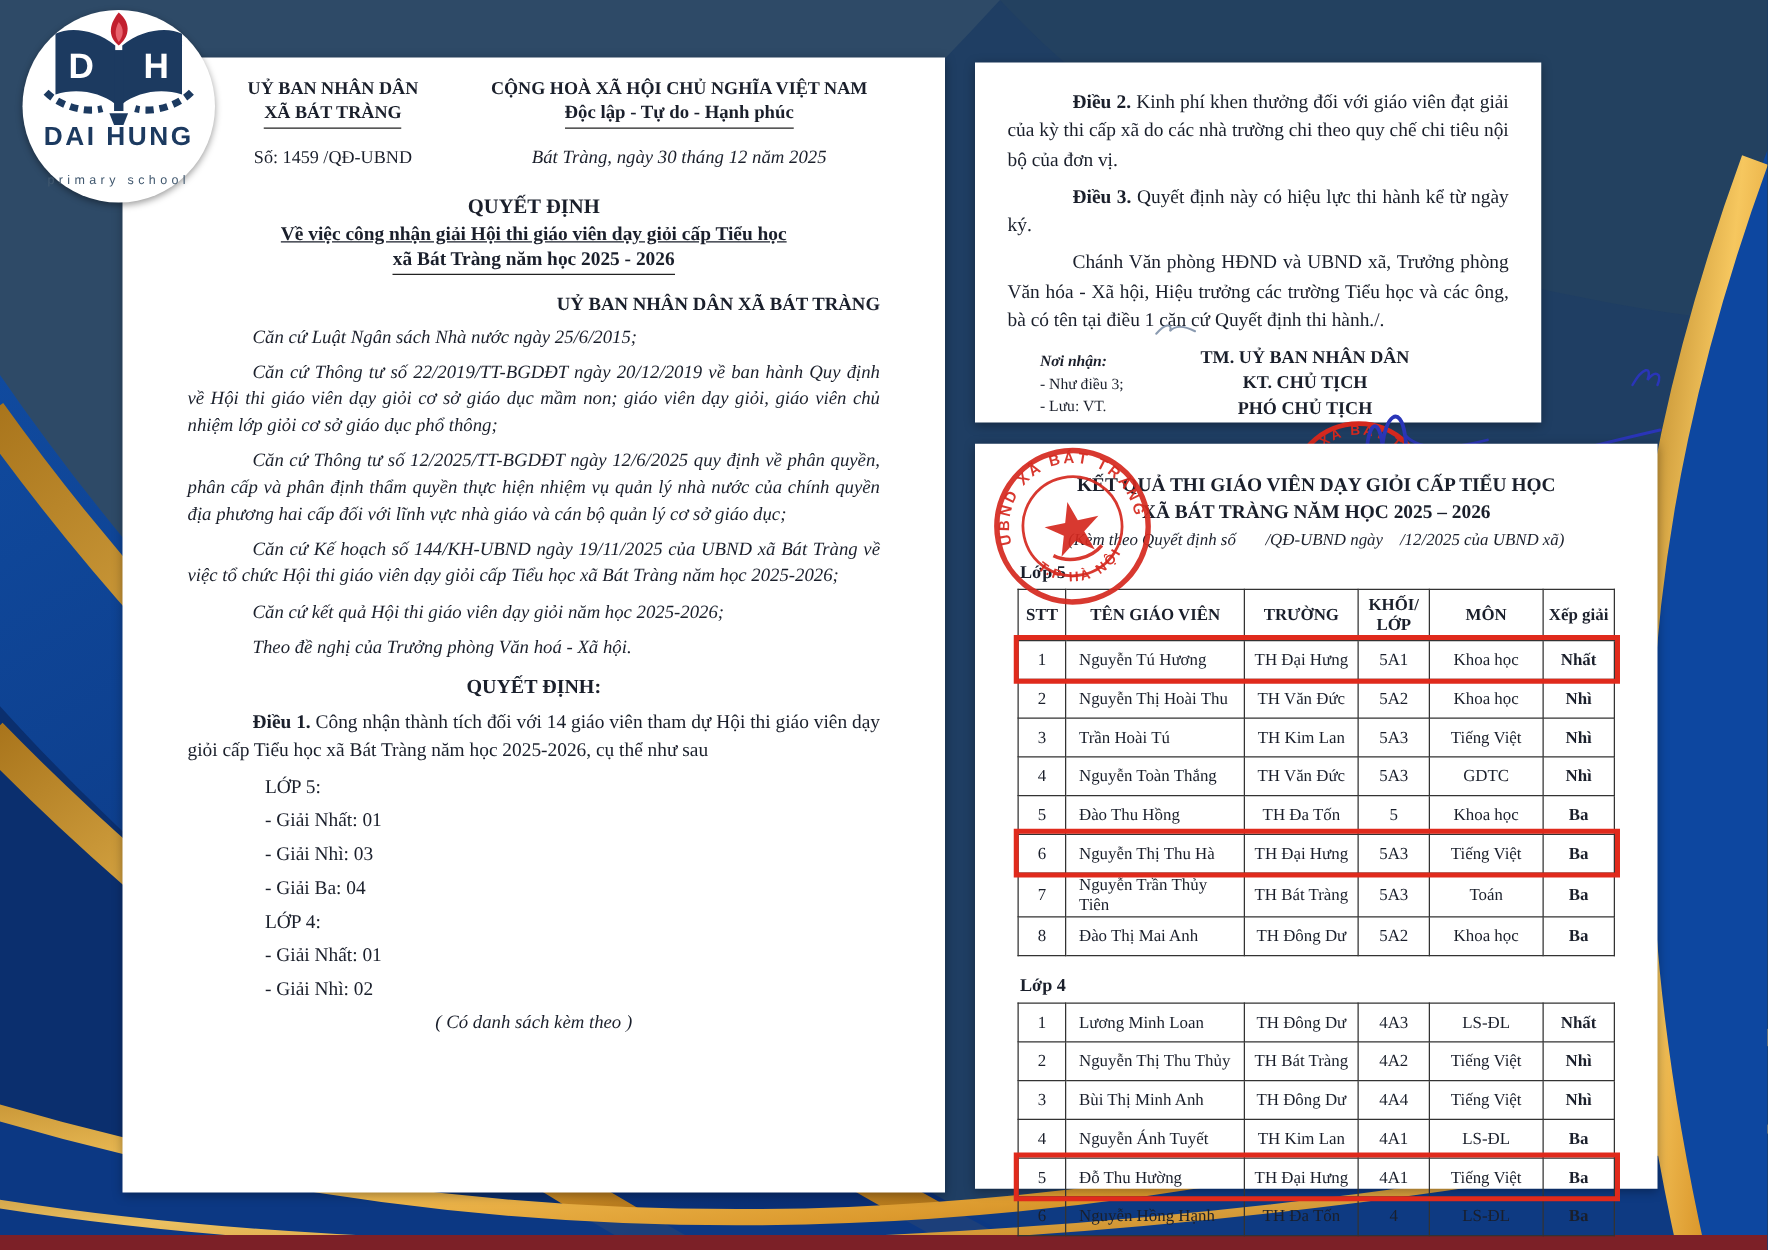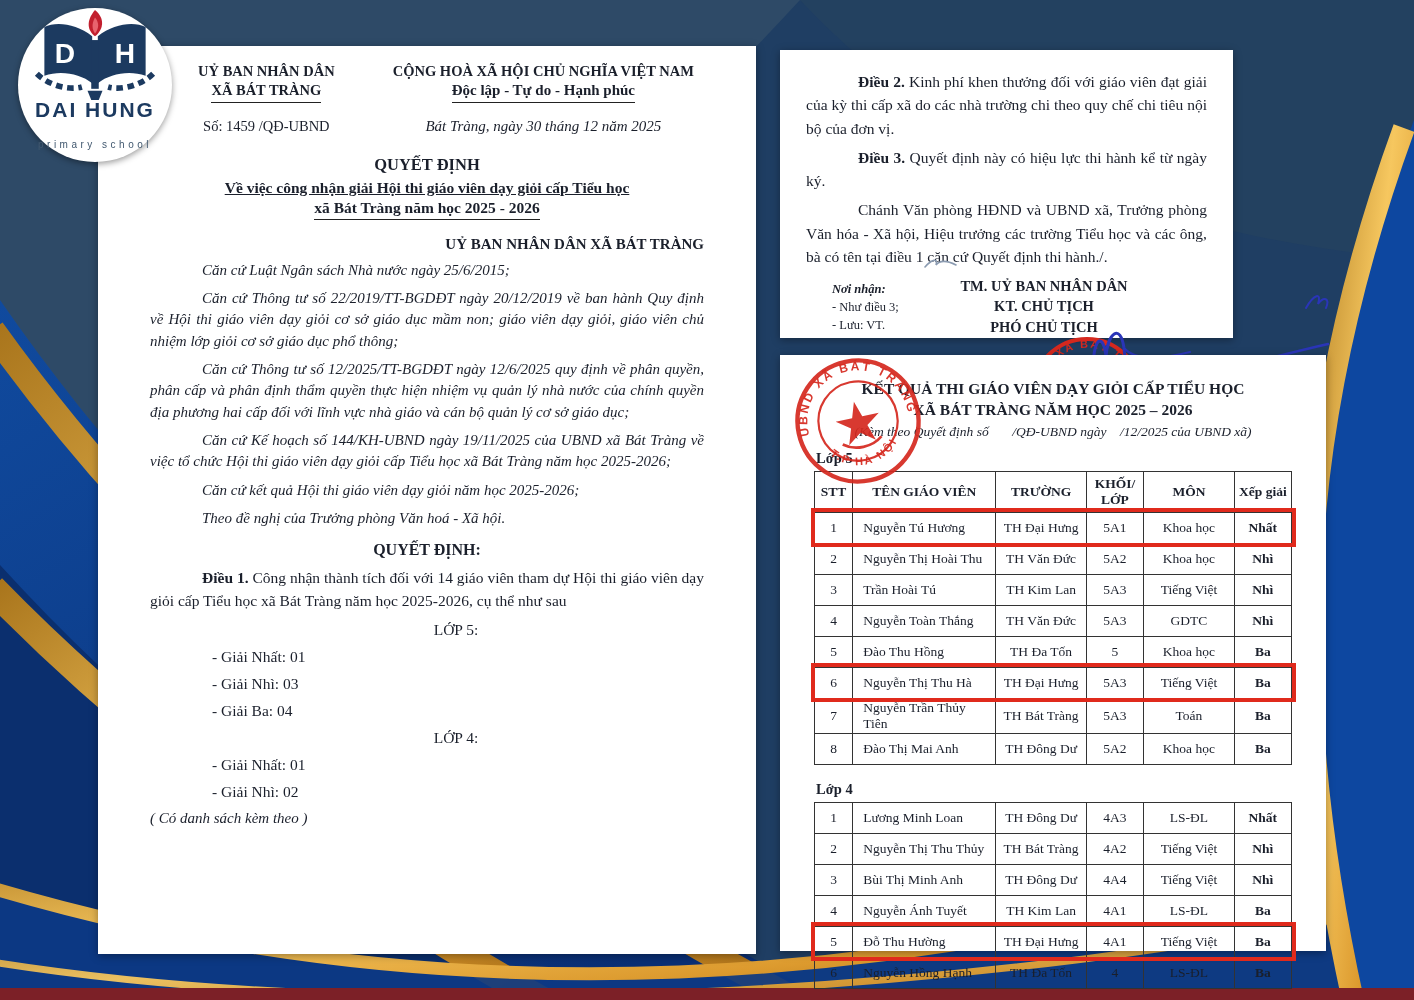--- a/index.html
+++ b/index.html
@@ -32,23 +32,23 @@
   .dateline{font-style:italic;margin-top:14px;font-size:15px;}
   .doc-title{text-align:center;margin-top:18px;font-weight:bold;}
   .doc-title .t1{font-size:16.5px;}
   .doc-title .t2{font-size:15.5px;margin-top:4px;text-decoration:underline;}
   .doc-title .t3{font-size:15.5px;margin-top:2px;}
   .issuer{text-align:right;font-weight:bold;font-size:15px;margin-top:16px;}
   .ground{font-style:italic;text-indent:52px;text-align:justify;font-size:15px;line-height:1.42;margin:7px 0;}
   .decision-heading{text-align:center;font-weight:bold;font-size:16px;margin:12px 0 8px 0;}
   .article{font-size:15.5px;text-indent:52px;text-align:justify;line-height:1.45;margin:6px 0;}
   .awards{margin-left:58px;font-size:15.5px;}
-  .award-label{font-weight:normal;margin:9px 4px;text-align:center;}
+  .award-label{font-weight:normal;margin:9px 4px;}
   .award-item{margin:9px 0 9px 4px;}
-  .attachment{font-style:italic;font-size:15px;margin-top:0;}
+  .attachment{font-style:italic;text-align:center;font-size:15px;margin-top:0;}
 
   
   .art{font-size:15.5px;line-height:1.5;text-align:justify;text-indent:52px;margin:6px 0;}
   .closing-wrap{position:relative;}
   .scribble1{position:absolute;left:118px;bottom:-2px;}
   .sign-zone{position:relative;height:175px;margin-top:8px;}
   .recipients{position:absolute;left:0;top:4px;font-size:12.5px;line-height:1.45;margin-left:26px;}
   .recipients .rlabel{font-weight:bold;font-style:italic;}
   .sig-block{position:absolute;right:8px;top:0;width:310px;text-align:center;
              font-weight:bold;font-size:14.5px;line-height:1.4;}

